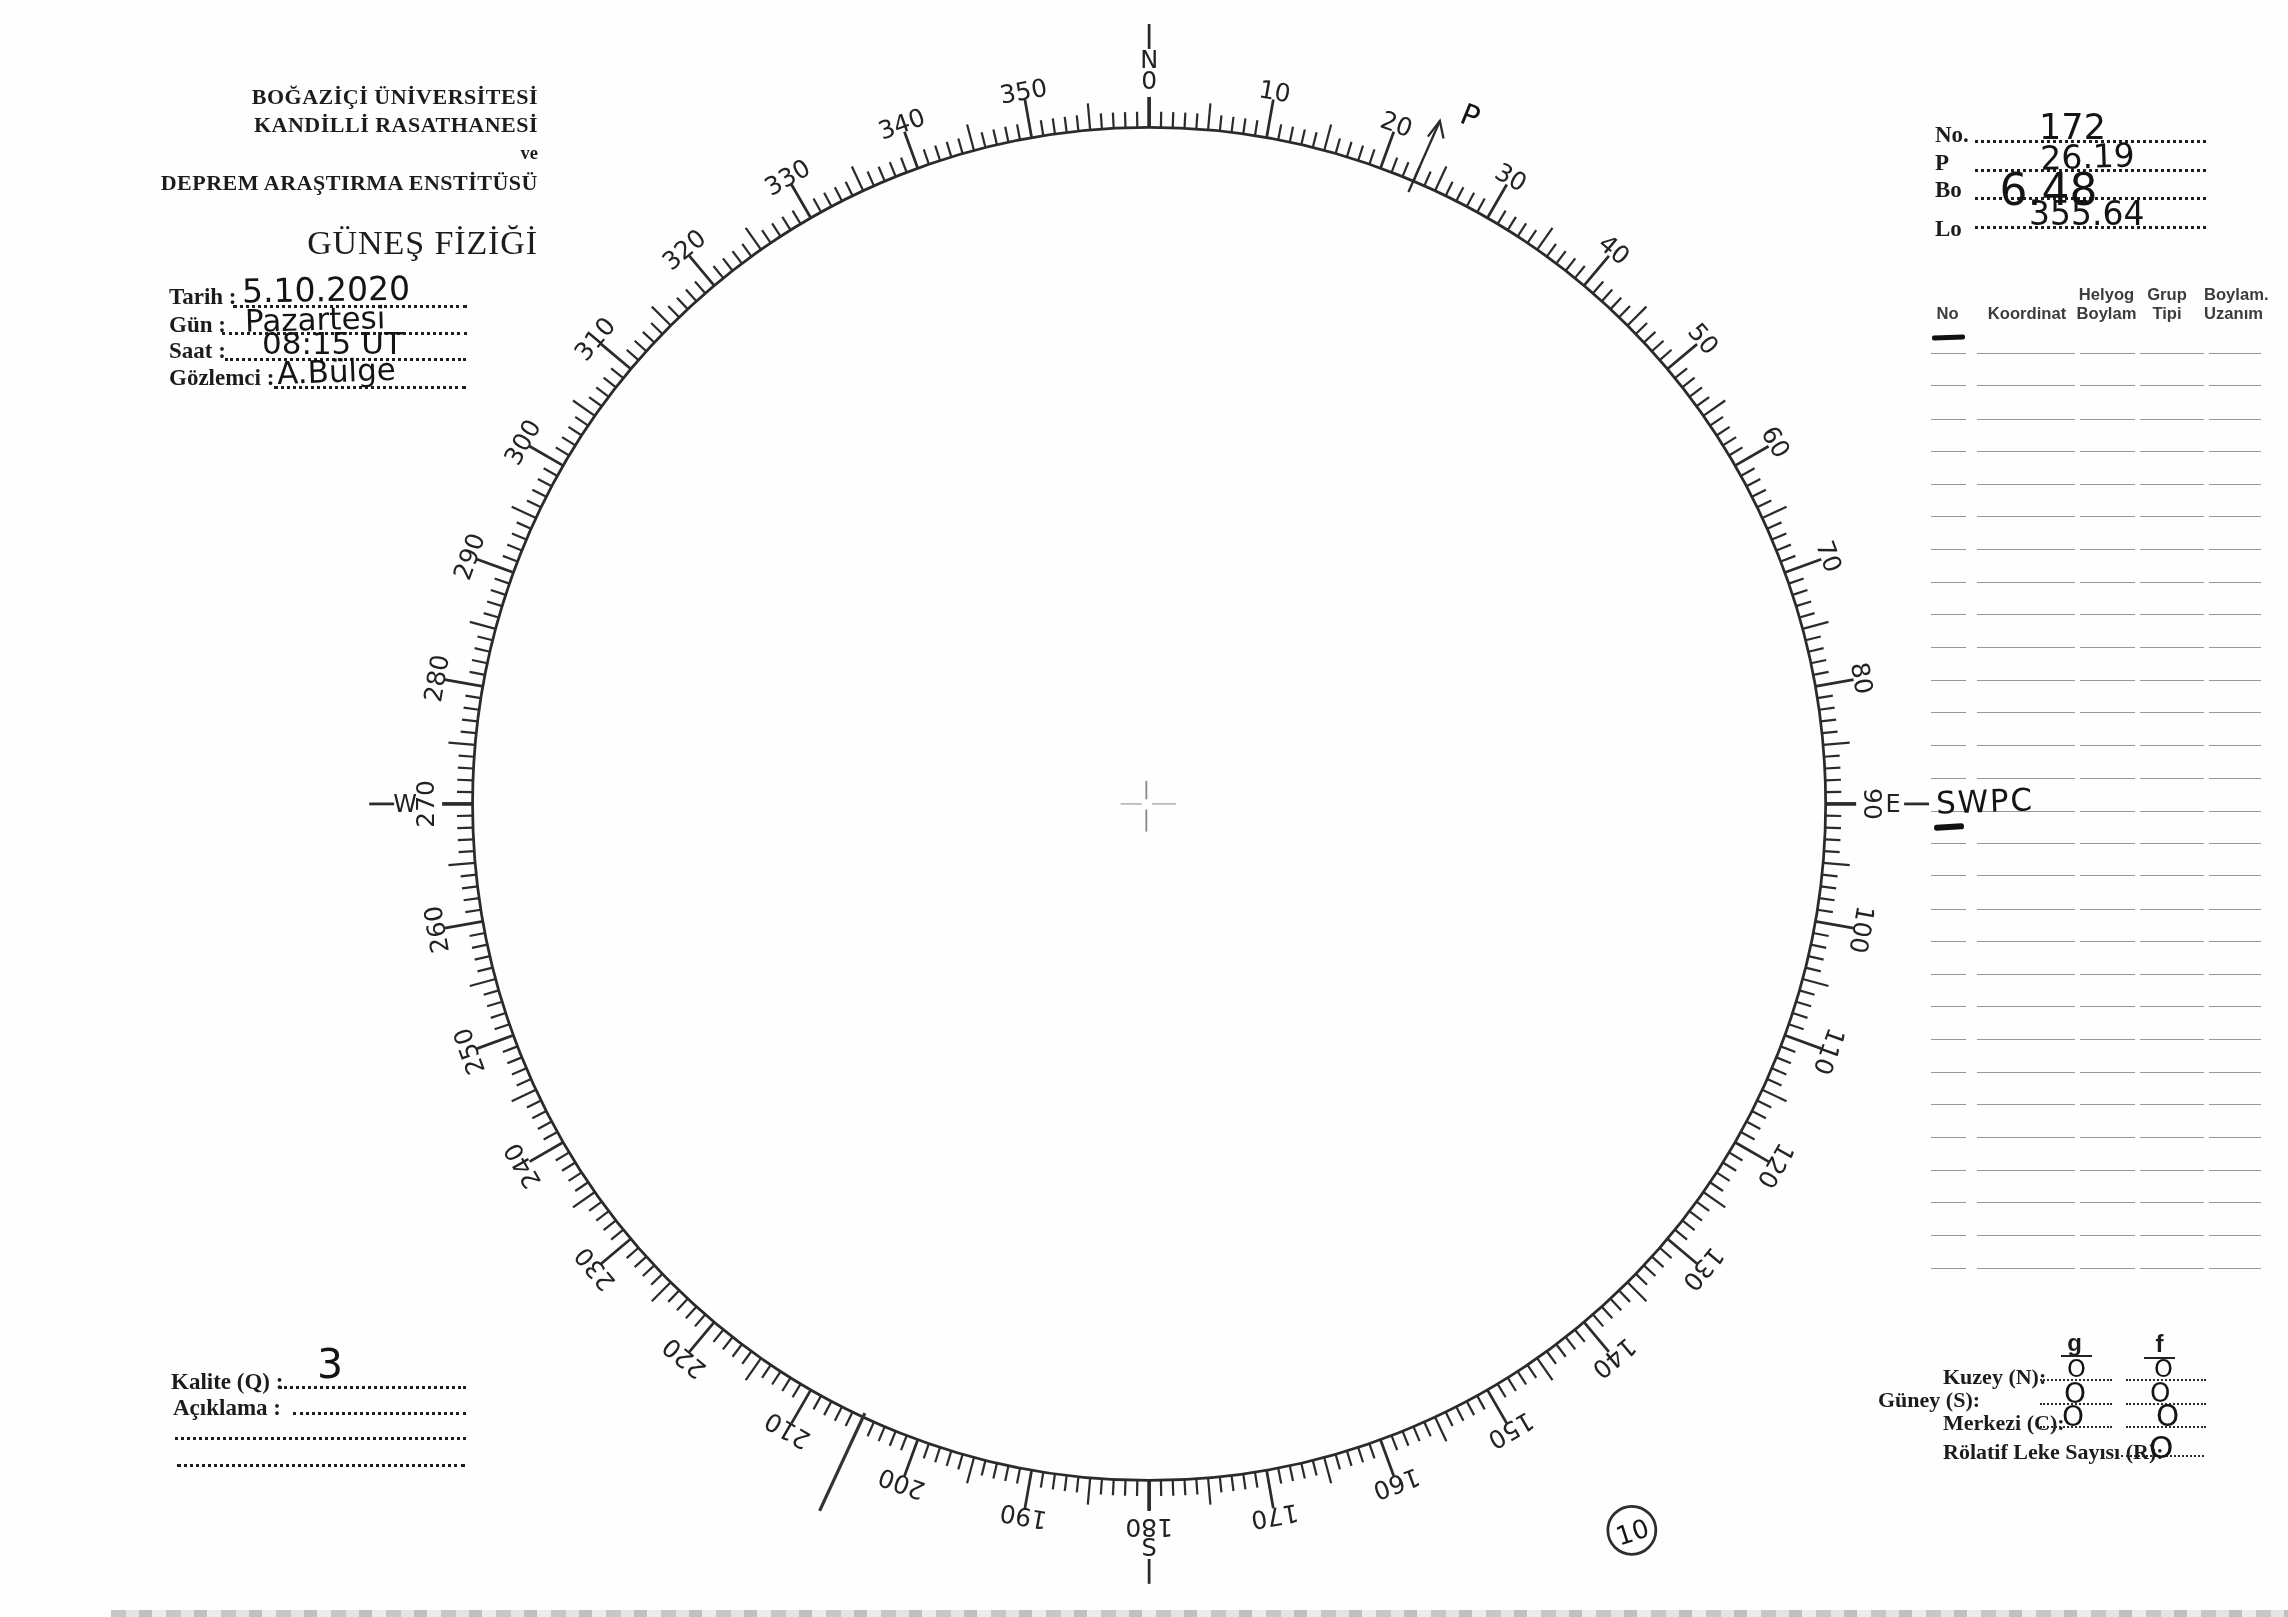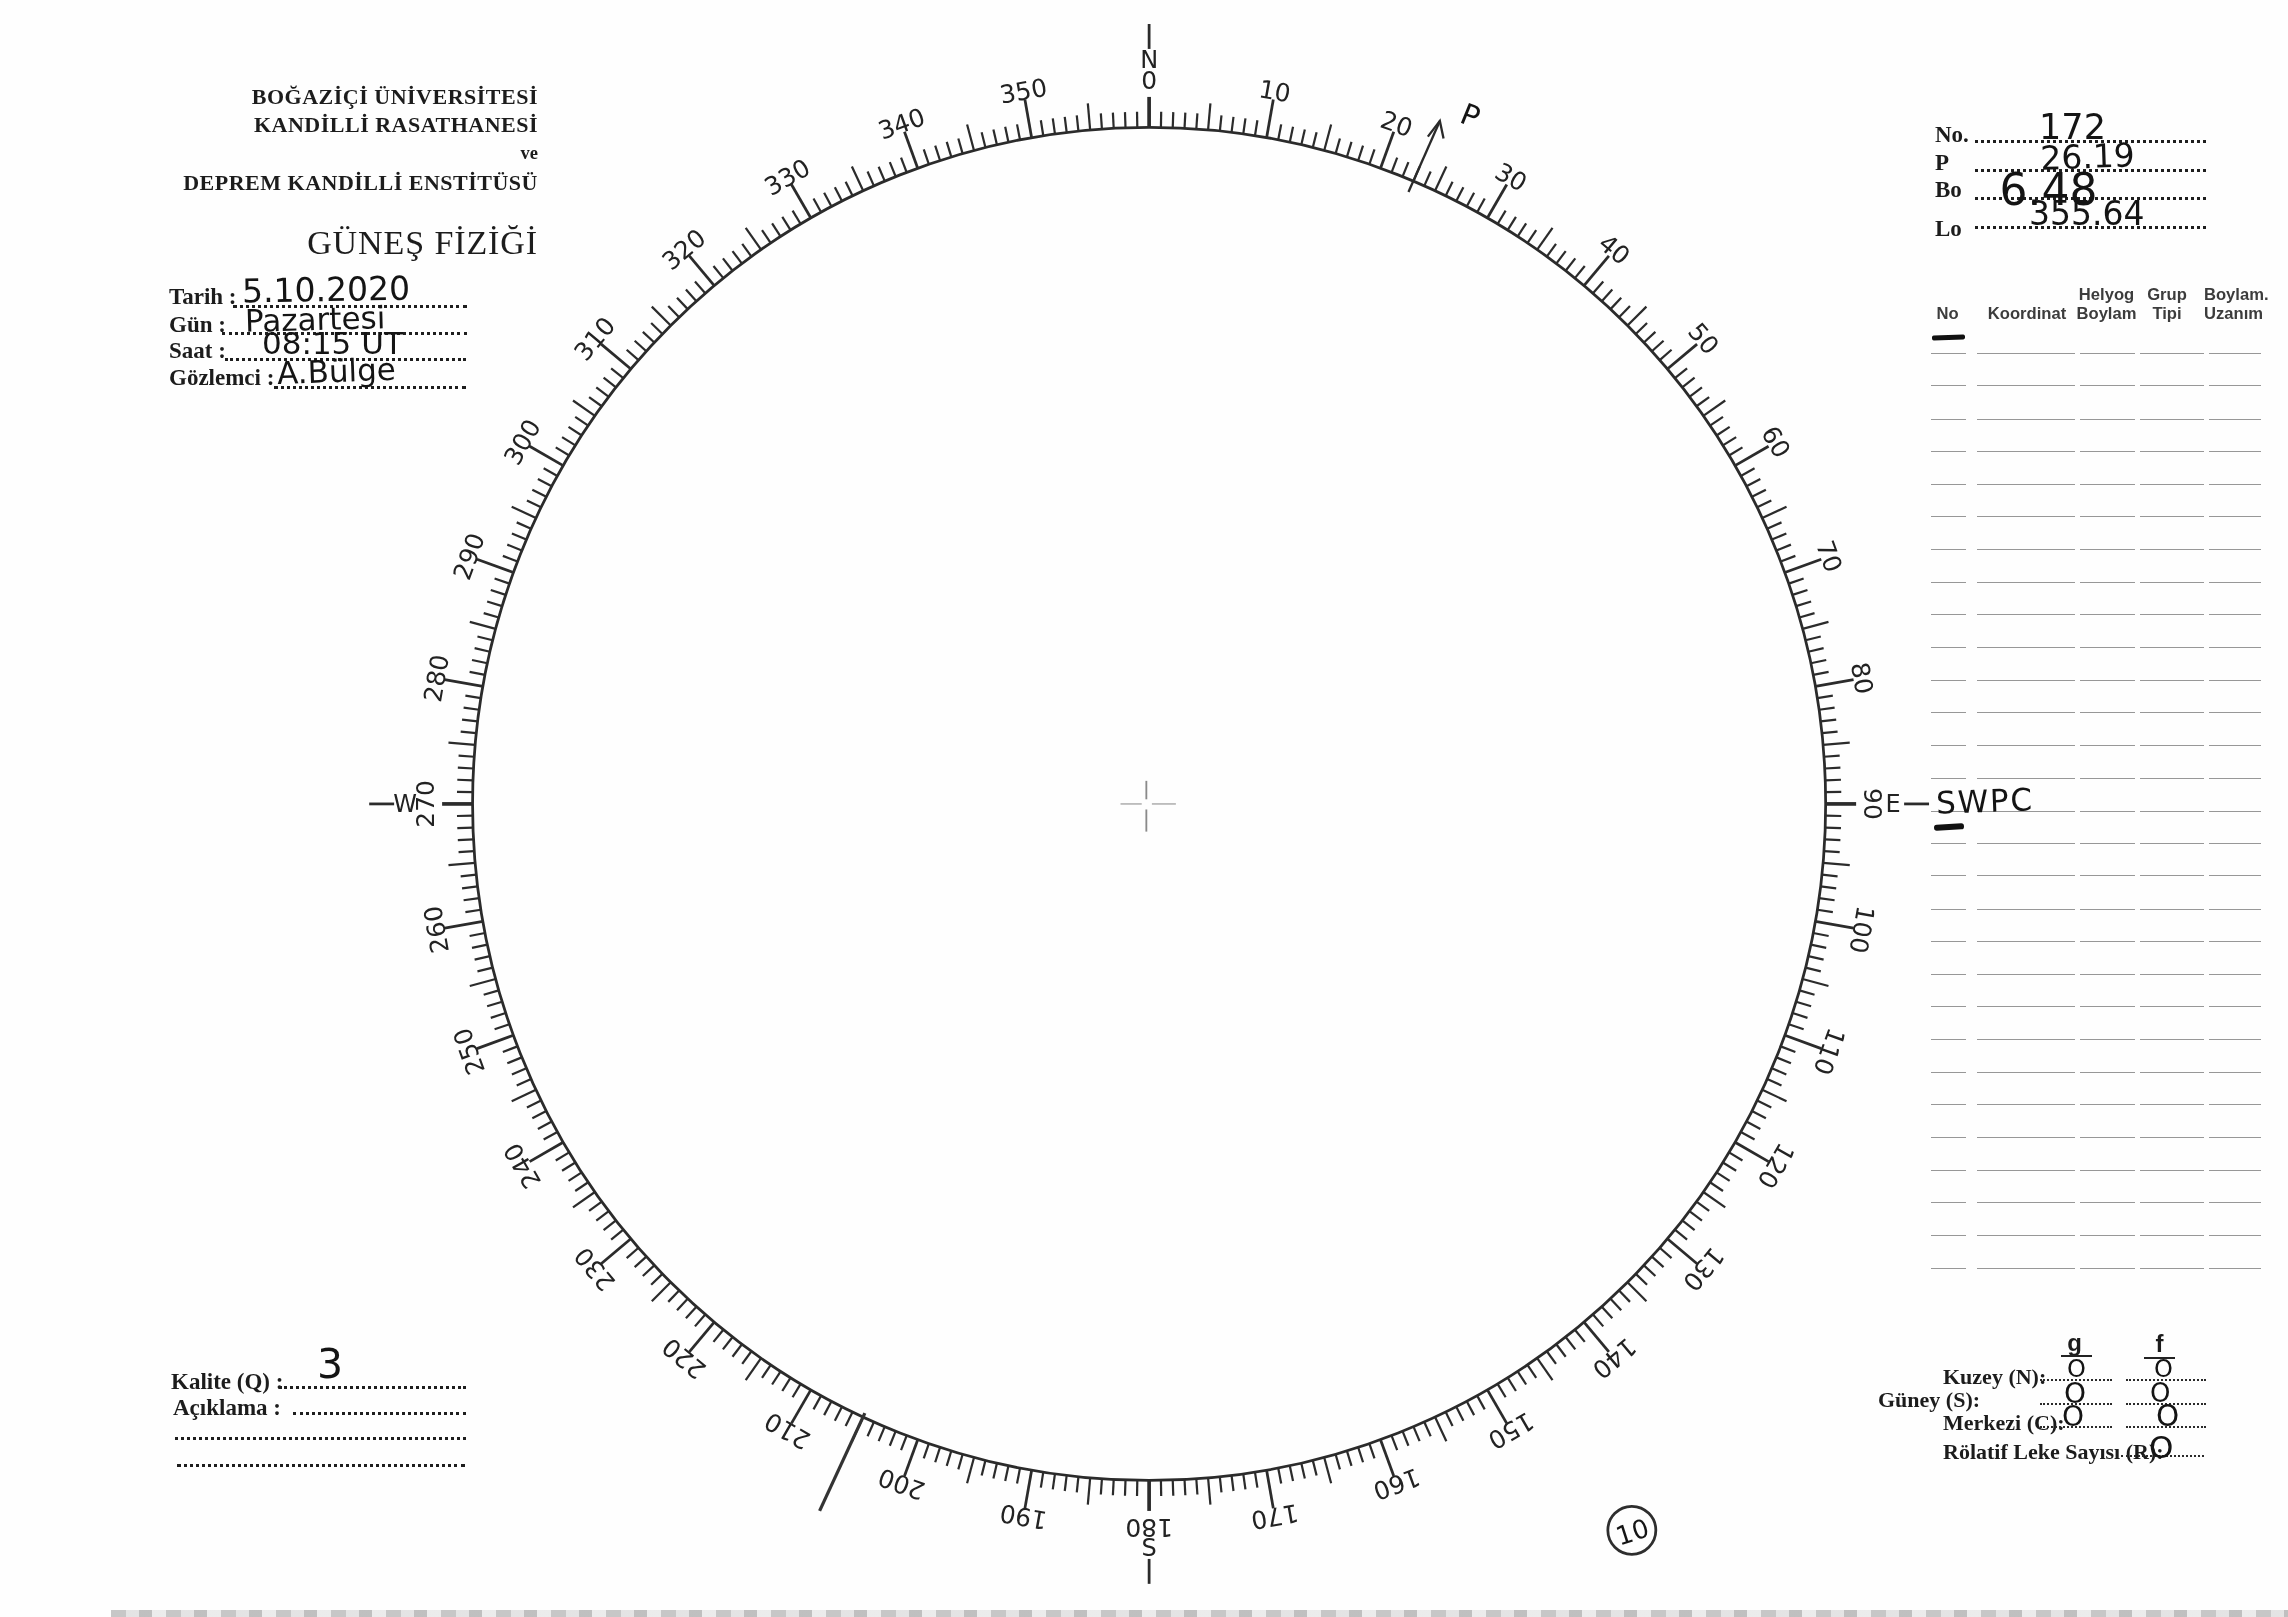--- a/index.html
+++ b/index.html
@@ -470,21 +470,21 @@
     <g>
       <circle cx="1768" cy="1658" r="26" fill="none" stroke="#2e2e2e" stroke-width="3"></circle>
       <text id="page-num-text" class="handsvg" x="1768" y="1660" font-size="28" text-anchor="middle" dominant-baseline="central" transform="rotate(-18 1768 1658)">10</text>
     </g>
   </svg>
 
   <div class="abs org">
     <div class="l1">BOĞAZİÇİ ÜNİVERSİTESİ</div>
     <div class="l1">KANDİLLİ RASATHANESİ</div>
     <div class="ve">ve</div>
-    <div class="l1">DEPREM KANDİLLİ ENSTİTÜSÜ</div>
+    <div class="l1">DEPREM ARAŞTIRMA ENSTİTÜSÜ</div>
     <div class="title">GÜNEŞ FİZİĞİ</div>
   </div>
 
   <div class="abs flabel" style="left:169px;top:284px;">Tarih :</div>
   <div class="abs flabel" style="left:169px;top:312px;">Gün :</div>
   <div class="abs flabel" style="left:169px;top:338px;">Saat :</div>
   <div class="abs flabel" style="left:169px;top:365px;">Gözlemci :</div>
   <div class="abs dots" style="left:233px;top:305px;width:234px;"></div>
   <div class="abs dots" style="left:222px;top:332px;width:245px;"></div>
   <div class="abs dots" style="left:225px;top:358px;width:241px;"></div>

